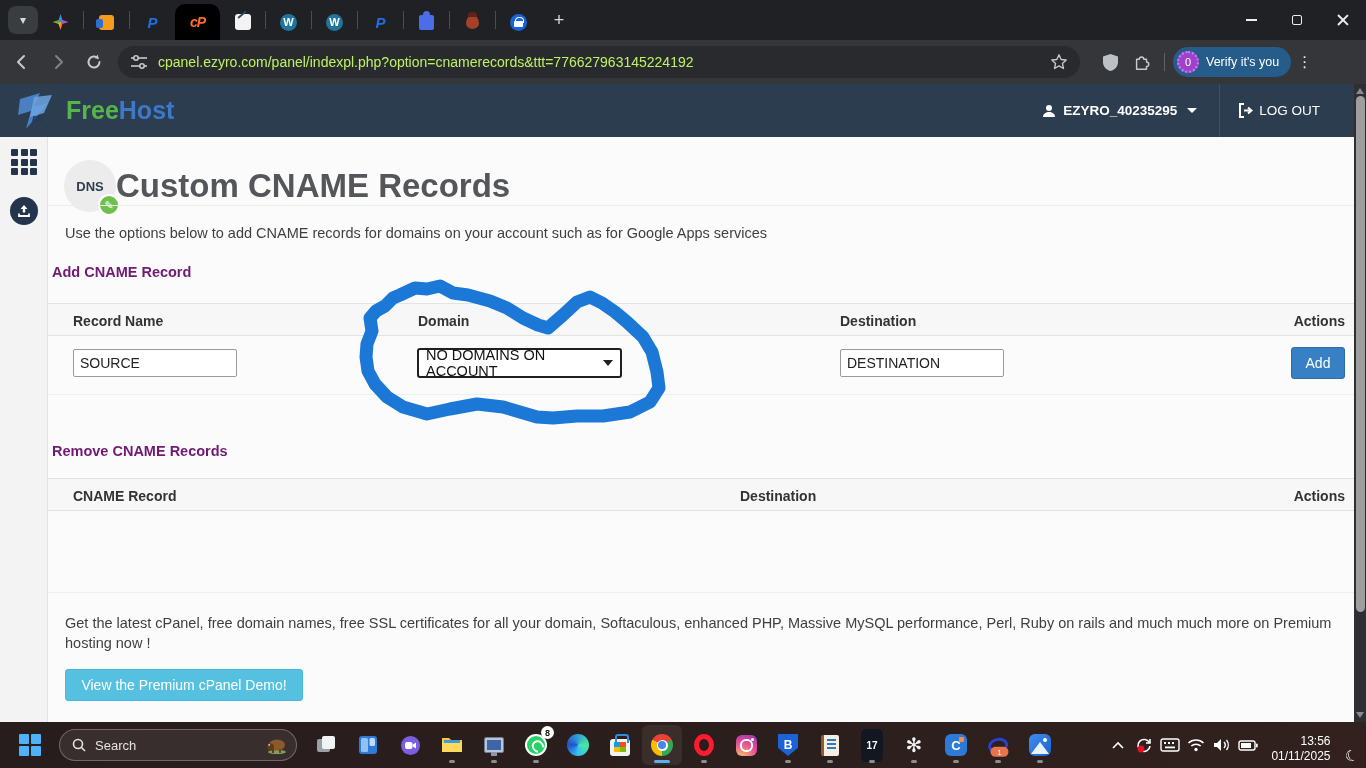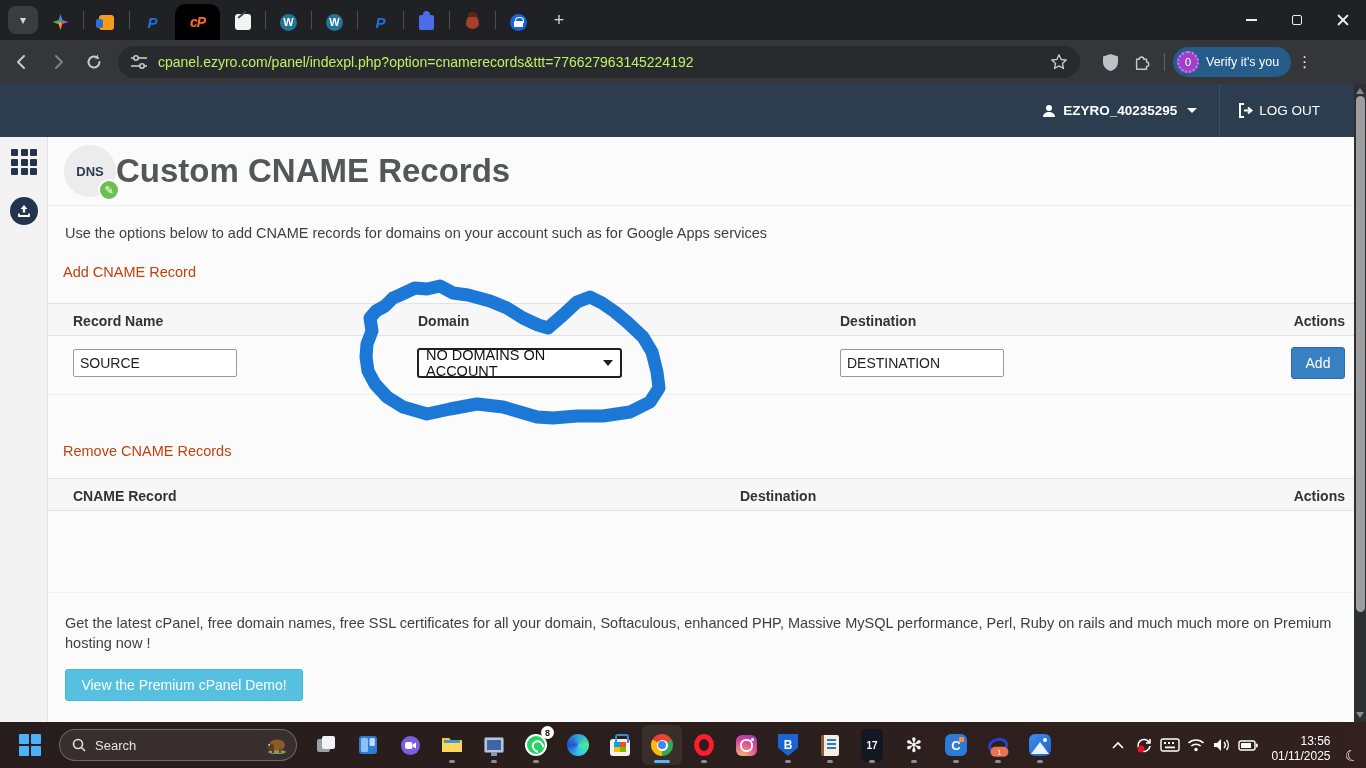--- a/index.html
+++ b/index.html
@@ -69,28 +69,28 @@
   .user-box .caret { margin-left:10px; width:0; height:0; border-left:5px solid transparent; border-right:5px solid transparent; border-top:5px solid #fff; }
   .hdr-sep { width:1px; height:53px; background:#3c5064; }
   .logout-box { display:flex; align-items:center; color:#fff; font-size:13.5px; font-weight:normal; padding:0 4px 0 18px; height:53px; }
 
   .side-rail { position:absolute; top:53px; left:0; width:48px; height:585px; background:#f3f3f3; border-right:1px solid #e2e2e2; }
   .grid-ic { position:absolute; top:12px; left:11px; width:26px; height:26px; display:grid; grid-template-columns:repeat(3,7px); grid-template-rows:repeat(3,7px); gap:2.5px; }
   .grid-ic span { background:#24344d; border-radius:1px; }
   .upload-ic { position:absolute; top:60px; left:10px; width:28px; height:28px; background:#24344d; border-radius:50%; display:flex; align-items:center; justify-content:center; }
 
   .content { position:absolute; top:53px; left:48px; width:1306px; height:585px; background:#fbfbfb; }
-  .page-head { position:absolute; top:8px; left:16px; display:flex; align-items:center; }
+  .page-head { position:absolute; top:23px; left:16px; display:flex; align-items:center; }
   .dns-circle { width:52px; height:52px; border-radius:50%; background:#ececec; display:flex; align-items:center; justify-content:center; position:relative; }
   .dns-circle .dns-txt { font-size:13px; font-weight:bold; color:#2c3e50; }
   .dns-badge { position:absolute; right:-4px; bottom:-4px; width:22px; height:22px; border-radius:50%; background:#6dbf4e; border:2px solid #fff; color:#fff; font-size:11px; display:flex; align-items:center; justify-content:center; }
   .page-title { font-size:33px; color:#54565a; }
   .head-divider { position:absolute; top:68px; left:0; width:100%; border-top:1px solid #eee; }
   .desc { position:absolute; top:88px; left:17px; right:20px; font-size:14.5px; color:#404040; }
-  .sec-heading { position:absolute; left:15px; font-size:14.5px; font-weight:normal; color:#c2410c; }
+  .sec-heading { position:absolute; left:4px; font-size:14.5px; font-weight:bold; color:#701a75; }
   .add-heading { top:127px; }
   .tbl-head { position:absolute; left:0; width:100%; height:33px; background:#f7f7f7; border-top:1px solid #e3e3e3; border-bottom:1px solid #e3e3e3; }
   .tbl1-head { top:166px; } .tbl2-head { top:341px; }
   .th { position:absolute; top:0; height:33px; display:flex; align-items:center; font-size:14px; font-weight:bold; color:#333; }
   .th.actions { right:9px; }
   .form-row { position:absolute; top:200px; left:0; width:100%; height:55px; }
   .txt-input { position:absolute; height:28px; border:1px solid #9a9a9a; background:#fff; font-size:14px; color:#222; padding:0 6px; font-family:"Liberation Sans",sans-serif; border-radius:2px; }
   .inp-source { top:12px; left:25px; width:164px; }
   .inp-dest { top:12px; left:792px; width:164px; }
   .sel-domain { position:absolute; top:11px; left:369px; width:205px; height:30px; border:2px solid #1f1f1f; border-radius:3px; background:#fff; display:flex; align-items:center; padding:0 7px; font-size:14.5px; color:#111; }
@@ -268,20 +268,30 @@
       <div class="profile-chip">
         <span class="profile-avatar">0</span>
         <span class="profile-label">Verify it's you</span>
       </div>
       <div class="dots-ic"><span>⋮</span></div>
     </div>
   </div>
 
   <div class="page">
     <div class="cp-header">
+      <div class="cp-logo">
+        <span class="logo-mark">
+          <svg viewBox="0 0 44 40">
+            <polygon points="6,8 26,2 20,16 34,12 12,38 17,20 4,24" fill="#4a7fc1"></polygon>
+            <polygon points="20,6 38,4 30,22 16,26" fill="#6da3e0" opacity="0.85"></polygon>
+            <text x="18" y="31" font-size="11" font-style="italic" font-weight="bold" fill="#1d3a5f">ro</text>
+          </svg>
+        </span>
+        <span class="brand"><span class="free">Free</span><span class="host">Host</span></span>
+      </div>
       <div class="cp-header-right">
         <div class="user-box">
           <svg width="14" height="14" viewBox="0 0 14 14" style="margin-right:7px">
               <circle cx="7" cy="4" r="3" fill="#fff"></circle>
               <path d="M1 13 C1 9.5 4 8 7 8 C10 8 13 9.5 13 13 Z" fill="#fff"></path>
             </svg>
           <span>EZYRO_40235295</span>
           <span class="caret"></span>
         </div>
         <div class="hdr-sep"></div>

